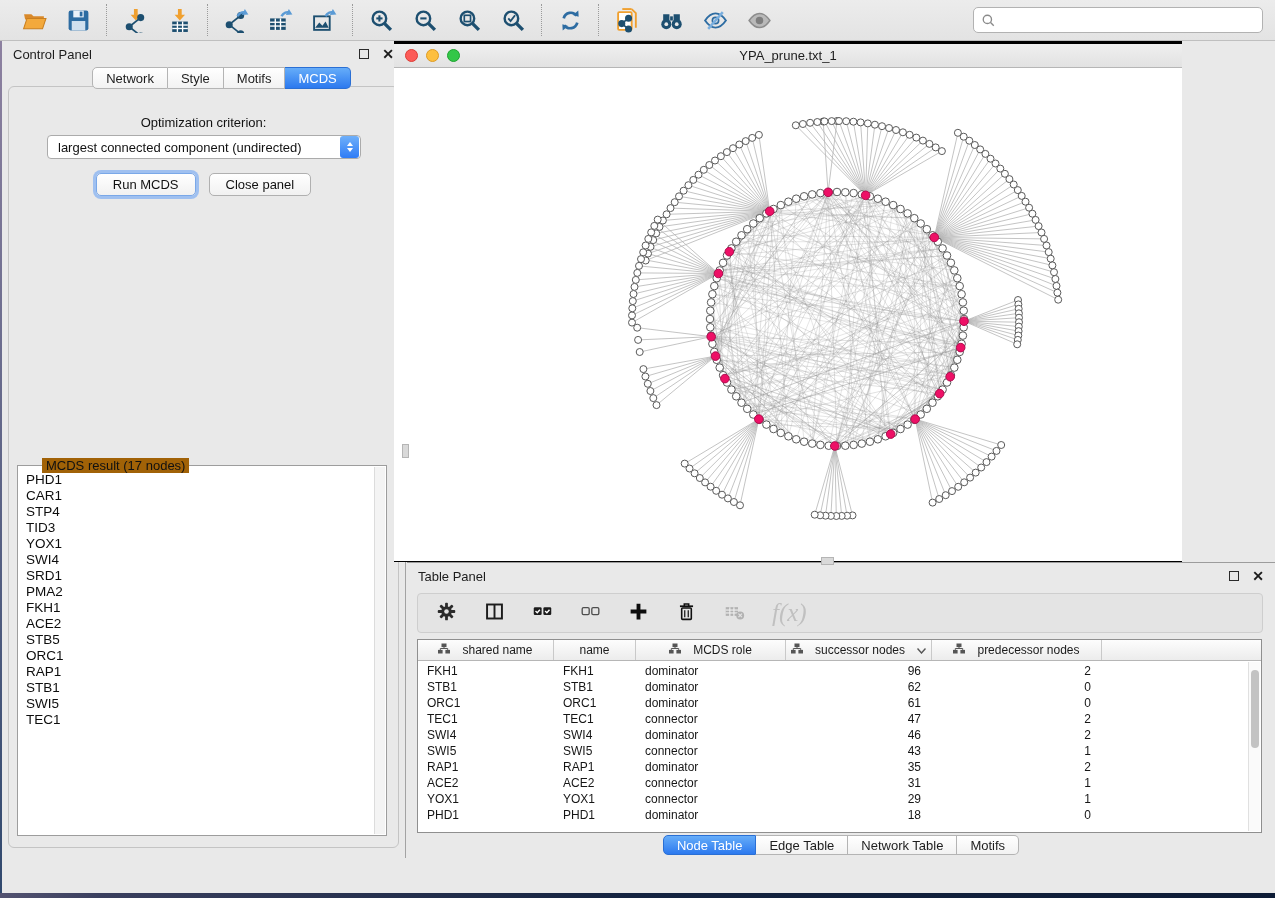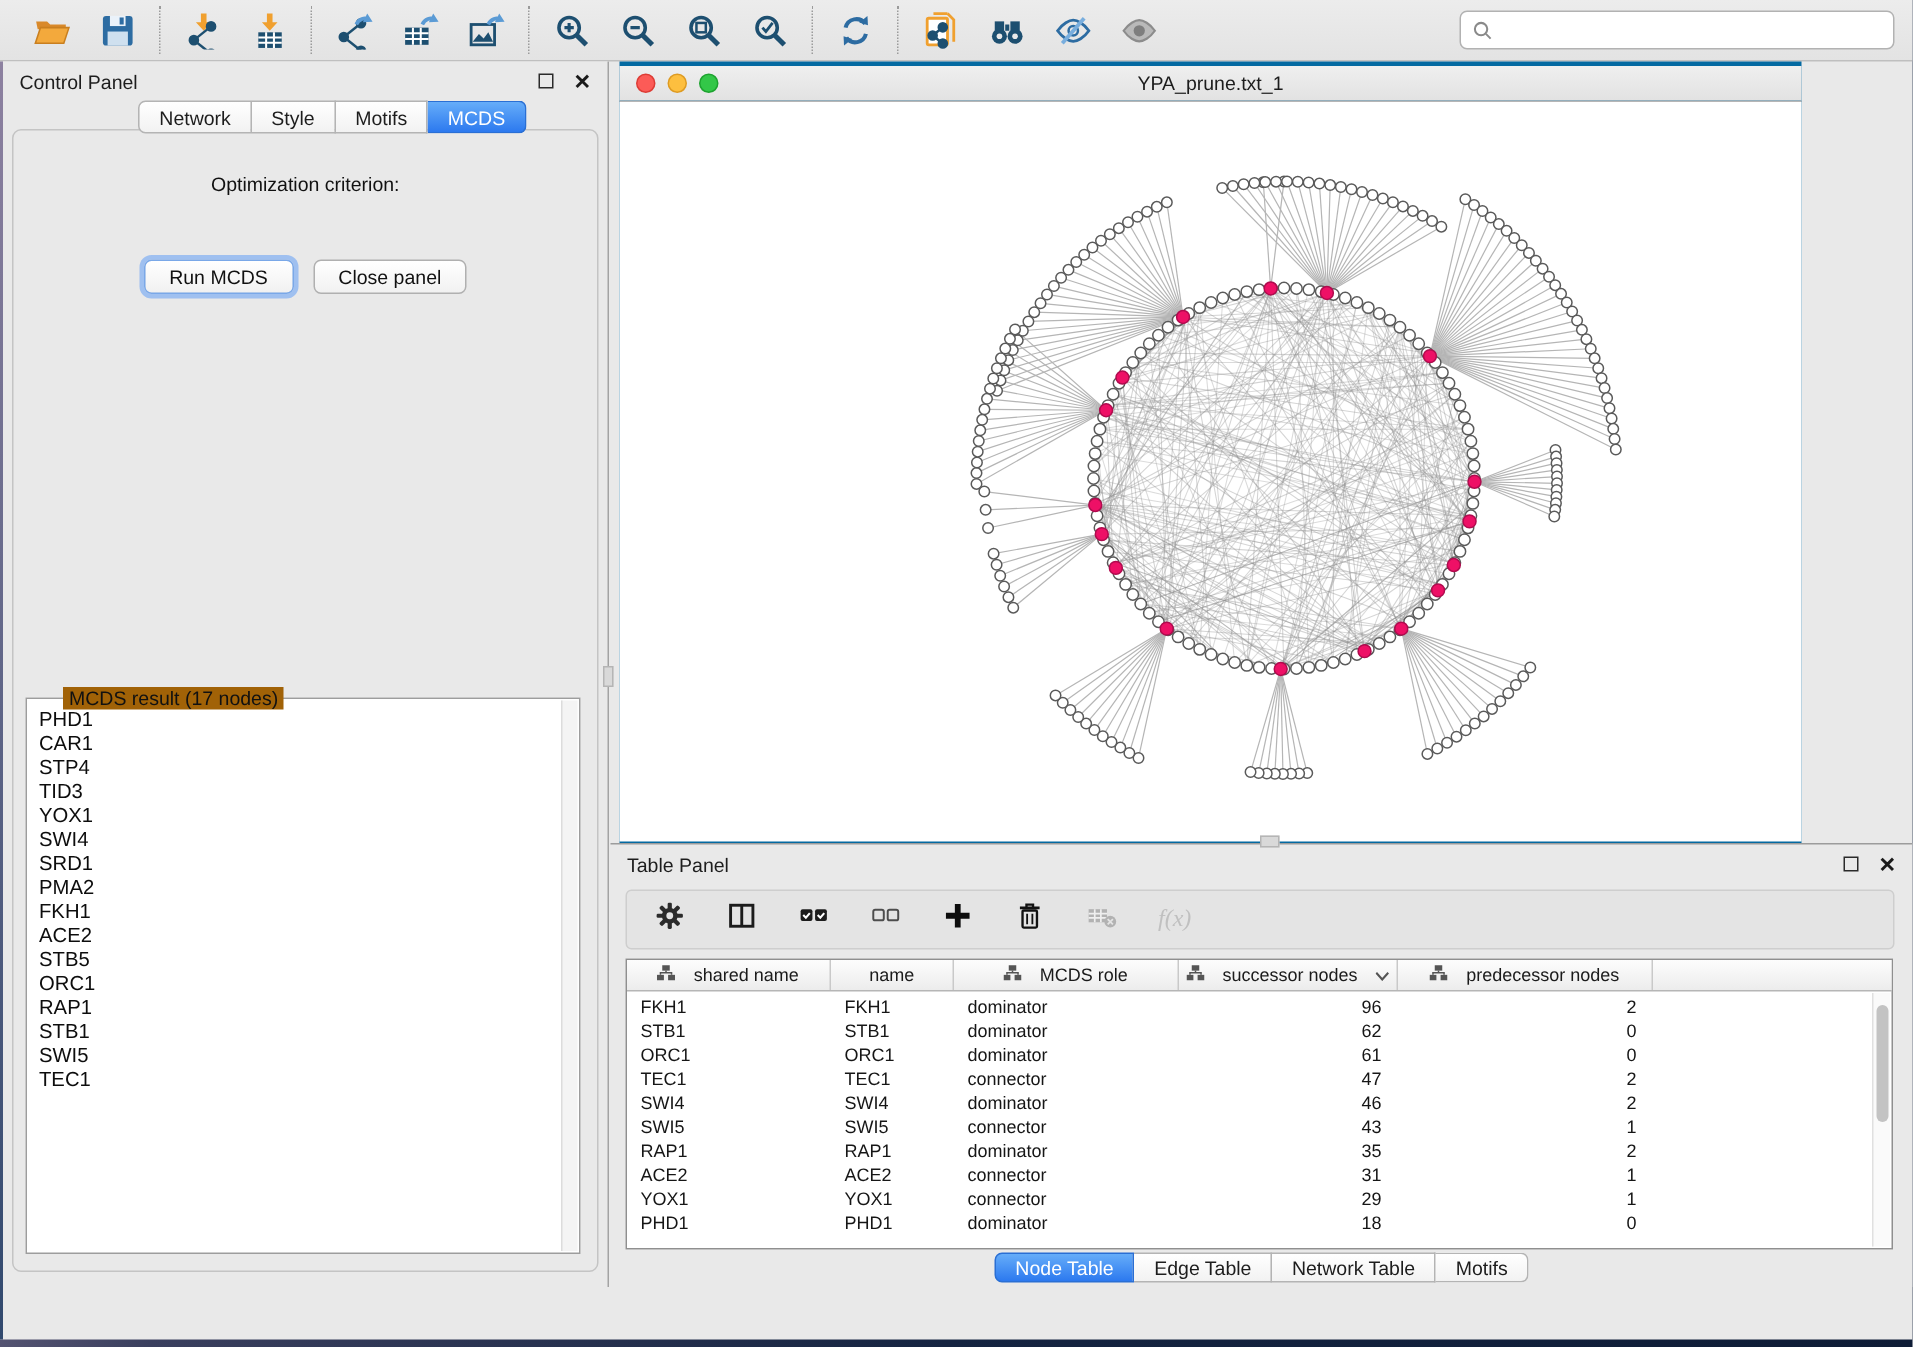--- a/index.html
+++ b/index.html
@@ -41,36 +41,36 @@
   .mac-btn { height:23px; padding:0 16px; font-size:13px; background:linear-gradient(#ffffff,#f1f1f1); border:1px solid #b0b0b0; border-radius:5px; color:#111; display:flex; align-items:center; }
   .mac-btn.focused { box-shadow:0 0 0 3px rgba(110,165,245,.6); border-color:#7aa8e8; }
   .mcds-fieldset { position:absolute; left:8px; top:378px; width:370px; height:371px; border:1px solid #9d9d9d; background:#fff; }
   .mcds-legend { position:absolute; left:24px; top:-8px; background:#a16207; padding:0 4px; font-size:13px; color:#111; }
   .mcds-list { position:absolute; left:2px; top:6px; bottom:2px; right:13px; overflow:hidden; }
   .mcds-item { font-size:13.5px; line-height:16px; padding-left:6px; color:#0d0d0d; }
   .mcds-scroll { position:absolute; right:1px; top:1px; bottom:1px; width:11px; background:#f4f4f4; border-left:1px solid #dcdcdc; }
   .grip-v { position:absolute; right:-4px; top:403px; width:7px; height:14px; background:#d9d9d9; border:1px solid #b5b5b5; z-index:5; }
 
   
-  .network-panel { position:absolute; left:413px; top:41px; width:788px; height:521px; background:#0369a1; }
+  .network-panel { position:absolute; left:394px; top:41px; width:788px; height:521px; background:#000000; }
   .net-titlebar { position:absolute; left:0; top:3px; right:0; height:24px; background:linear-gradient(#efefef,#e2e2e2); border-bottom:1px solid #b6b6b6; display:flex; align-items:center; }
   .lights { display:flex; gap:8px; padding-left:11px; }
   .light { width:13px; height:13px; border-radius:50%; }
   .net-title { position:absolute; left:0; right:0; text-align:center; font-size:13px; color:#1c1c1c; }
   .net-canvas { position:absolute; left:0; top:27px; right:0; bottom:1px; background:#fff; }
   .net-canvas svg { position:absolute; left:0; top:0; }
   .grip-h { position:absolute; left:427px; bottom:-3px; width:13px; height:8px; background:#d9d9d9; border:1px solid #b5b5b5; z-index:5; }
 
   
   .table-panel { position:absolute; left:407px; top:562px; width:868px; height:296px; background:#e9e9e9; border-top:1px solid #9c9c9c; }
   .tp-toolbar { position:absolute; left:10px; top:30px; width:846px; height:40px; background:#e4e4e4; border:1px solid #cecece; border-radius:4px; display:flex; align-items:center; padding-left:18px; gap:27px; }
   .tp-icon { display:flex; align-items:center; justify-content:center; }
   .tp-icon svg { width:21px; height:21px; }
   .tp-icon.disabled { opacity:.42; }
-  .fx { font-family:"Liberation Serif",serif; font-style:italic; font-size:16px; color:#8f8f8f; }
+  .fx { font-family:"Liberation Serif",serif; font-style:italic; font-size:25px; color:#8f8f8f; }
   .tbl { position:absolute; left:10px; top:76px; width:845px; height:194px; background:#fff; border:1px solid #8f8f8f; }
   .tbl-head { display:flex; height:21px; background:linear-gradient(#fdfdfd,#ececec); border-bottom:1px solid #b6b6b6; }
   .th { display:flex; align-items:center; justify-content:center; gap:12px; font-size:12px; color:#1b1b1b; border-right:1px solid #c9c9c9; height:100%; }
   .th:last-child { border-right:none; }
   .tbl-body { position:relative; padding-top:2px; }
   .tr { display:flex; height:16px; align-items:center; }
   .td { font-size:12px; color:#161616; white-space:nowrap; overflow:hidden; }
   .td.l { padding-left:9px; text-align:left; }
   .td.r { padding-right:11px; text-align:right; }
   .tbl-scroll { position:absolute; right:1px; top:22px; bottom:1px; width:12px; background:#fafafa; border-left:1px solid #e0e0e0; }
@@ -309,20 +309,27 @@
       </span>
     </div>
     <div class="seg" style="position:relative;z-index:2;margin-left:36px;">
         <span class="seg-btn">Network</span>
         <span class="seg-btn">Style</span>
         <span class="seg-btn">Motifs</span>
         <span class="seg-btn active">MCDS</span>
       </div>
     <div class="cp-card">
       <div class="opt-label">Optimization criterion:</div>
+      <div class="opt-select">
+        <span class="val">largest connected component (undirected)</span>
+        <span class="stepper">
+            <span class="tri-up"></span>
+            <span class="tri-dn"></span>
+          </span>
+      </div>
       <div class="btn-row">
         <div class="mac-btn focused">Run MCDS</div>
         <div class="mac-btn">Close panel</div>
       </div>
       <div class="mcds-fieldset">
         <div class="mcds-legend">MCDS result (17 nodes)</div>
         <div class="mcds-list">
             <div class="mcds-item">PHD1</div>
             <div class="mcds-item">CAR1</div>
             <div class="mcds-item">STP4</div>

